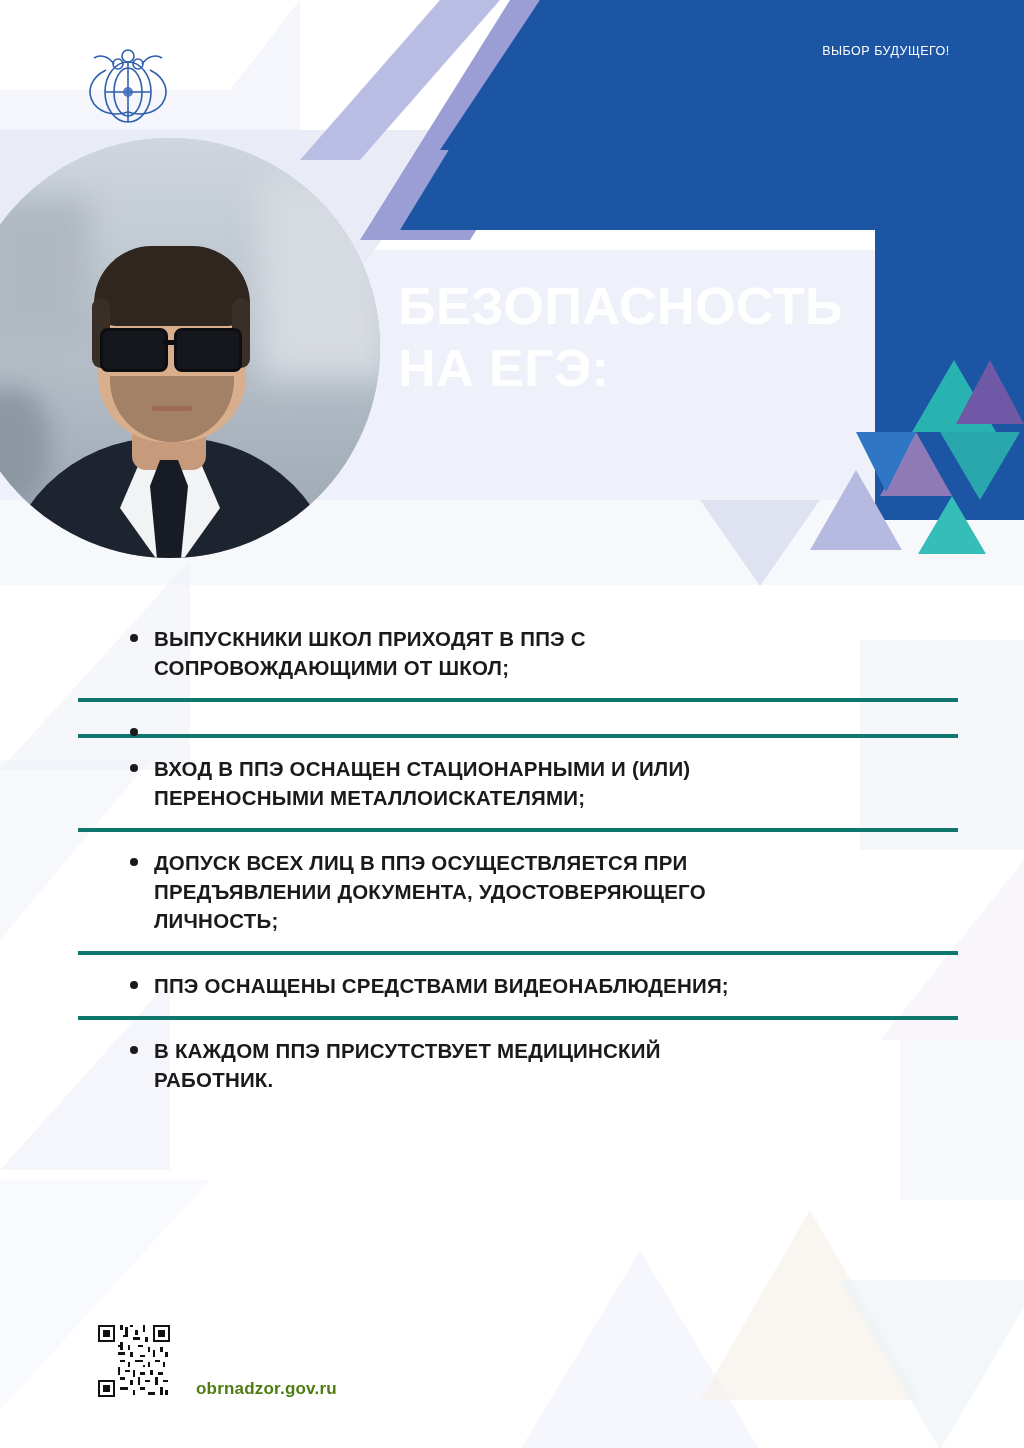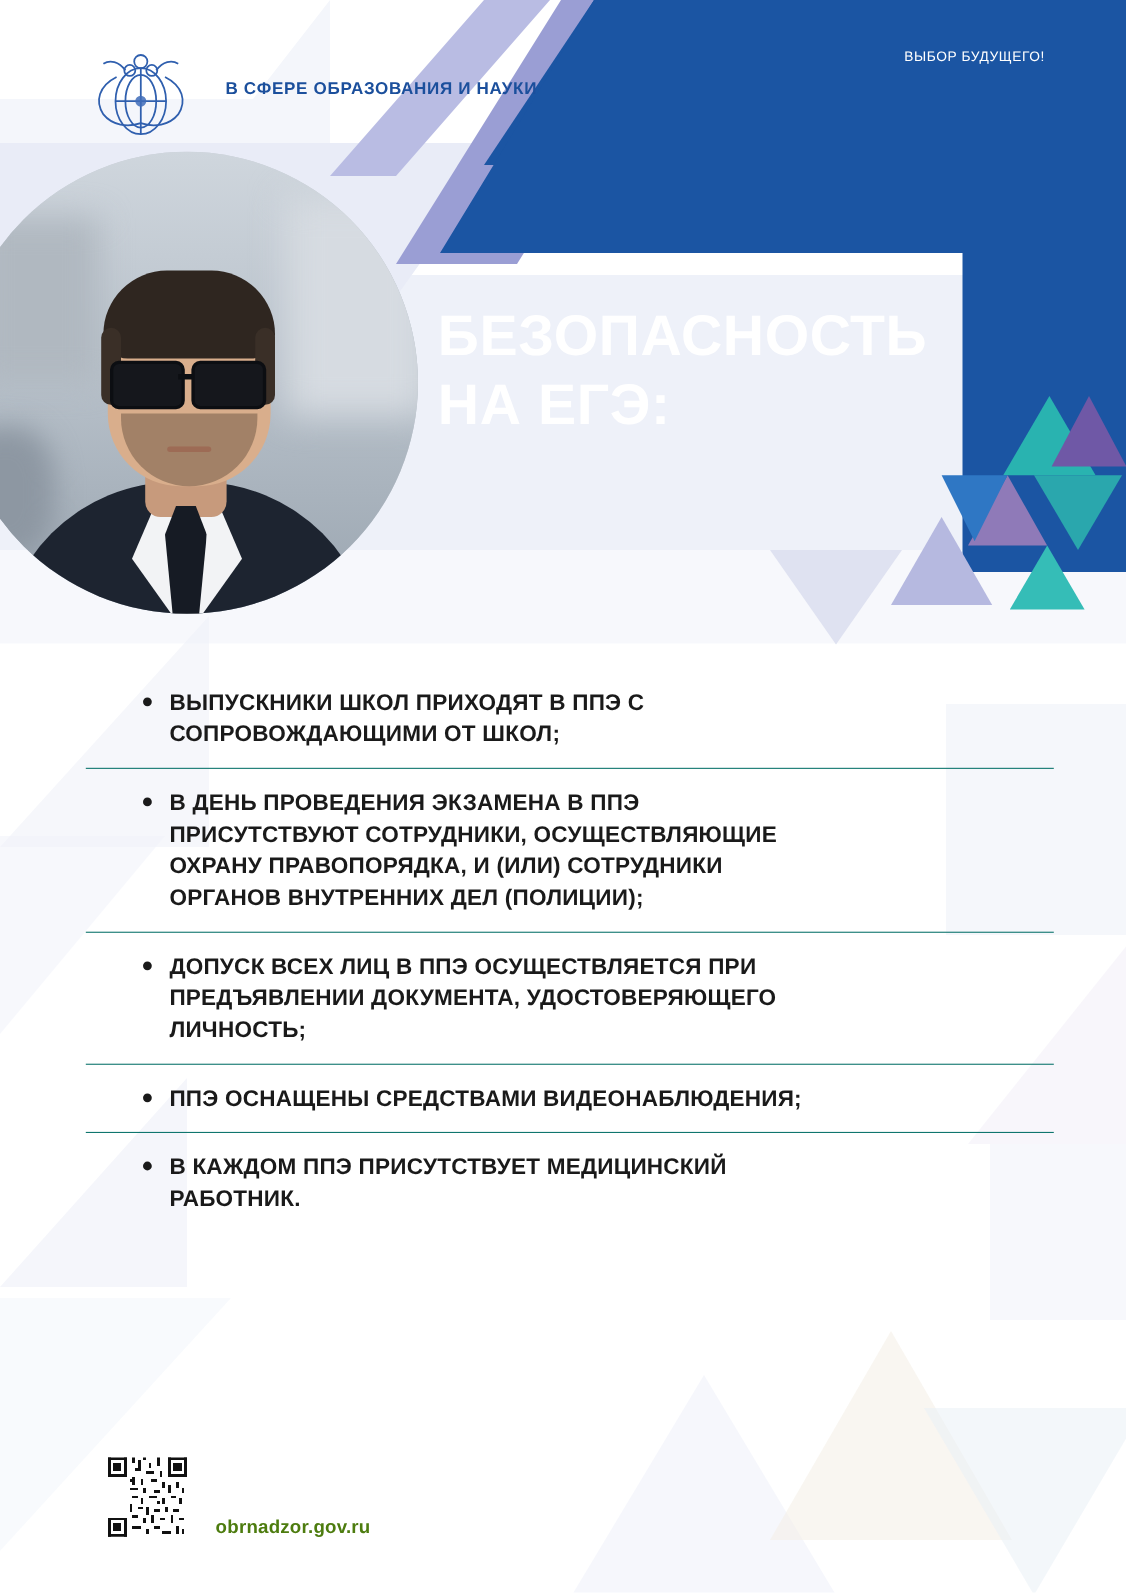--- a/index.html
+++ b/index.html
@@ -264,21 +264,21 @@
 
   
   .list {
     position: absolute;
     left: 78px; top: 608px;
     width: 880px;
   }
   .item {
     position: relative;
     padding: 16px 0 16px 46px;
-    border-bottom: 1px solid #0f766e;
+    border-bottom: 4px solid #0f766e;
     color: #1a1a1a;
     font-size: 20.5px;
     font-weight: bold;
     line-height: 29px;
     letter-spacing: .2px;
   }
   .item:last-child { border-bottom: none; }
   .item .dot {
     position: absolute;
     left: 52px; top: 26px;
@@ -361,21 +361,20 @@
         <circle cx="38" cy="16" r="5"></circle>
         <circle cx="58" cy="16" r="5"></circle>
         <circle cx="48" cy="8" r="6"></circle>
       </g>
       <g fill="#3f6cb8" opacity=".85">
         <circle cx="48" cy="44" r="5"></circle>
       </g>
     </svg>
   </div>
   <div class="rosobr-text">
-    <div>В СФЕРЕ ОБРАЗОВАНИЯ И НАУКИ</div>
   </div>
 
   <div class="ege-logo">
     <div class="ege-tag">ВЫБОР БУДУЩЕГО!</div>
   </div>
 
   <div class="photo-circle">
     <div class="photo-inner">
       <div class="ph-bg"></div>
       <div class="ph-blur1"></div>
@@ -403,24 +402,25 @@
 НА ЕГЭ:</div>
 
   <div class="list">
     <div class="item">
       <span class="dot"></span>
       <span class="txt">ВЫПУСКНИКИ ШКОЛ ПРИХОДЯТ В  ППЭ С
 СОПРОВОЖДАЮЩИМИ ОТ ШКОЛ;</span>
     </div>
     <div class="item">
       <span class="dot"></span>
-      <span class="txt">В ДЕНЬ ПРОВЕДЕНИЯ ЭКЗАМЕНА В ППЭ
-ПРИСУТСТВУЮТ СОТРУДНИКИ, ОСУЩЕСТВЛЯЮЩИЕ
-ОХРАНУ ПРАВОПОРЯДКА, И (ИЛИ) СОТРУДНИКИ
-ОРГАНОВ ВНУТРЕННИХ ДЕЛ (ПОЛИЦИИ);</span>
+    </div>
+    <div class="item">
+      <span class="dot"></span>
+      <span class="txt">ВХОД В ППЭ ОСНАЩЕН СТАЦИОНАРНЫМИ И (ИЛИ)
+ПЕРЕНОСНЫМИ МЕТАЛЛОИСКАТЕЛЯМИ;</span>
     </div>
     <div class="item">
       <span class="dot"></span>
       <span class="txt">ДОПУСК ВСЕХ ЛИЦ В ППЭ ОСУЩЕСТВЛЯЕТСЯ ПРИ
 ПРЕДЪЯВЛЕНИИ ДОКУМЕНТА, УДОСТОВЕРЯЮЩЕГО
 ЛИЧНОСТЬ;</span>
     </div>
     <div class="item">
       <span class="dot"></span>
       <span class="txt">ППЭ ОСНАЩЕНЫ СРЕДСТВАМИ ВИДЕОНАБЛЮДЕНИЯ;</span>

